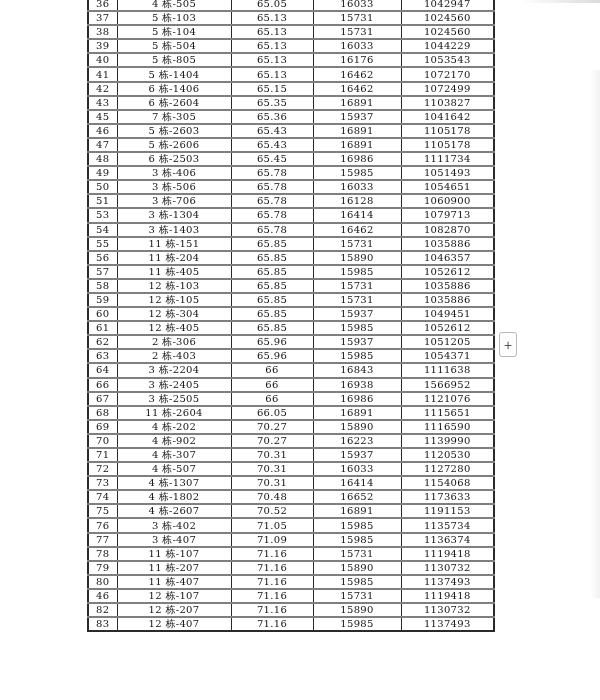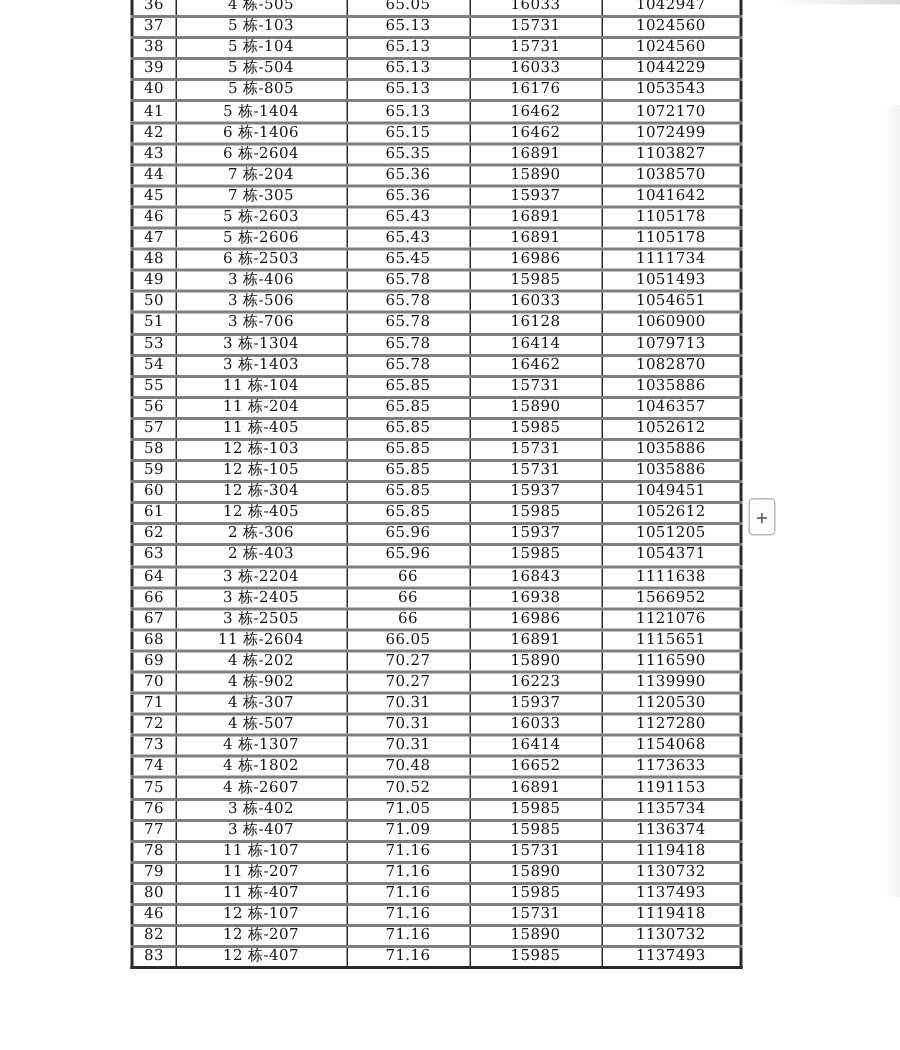--- a/index.html
+++ b/index.html
@@ -152,27 +152,20 @@
   </tr>
 
   <tr>
     <td>43</td>
     <td>6 栋-2604</td>
     <td>65.35</td>
     <td>16891</td>
     <td>1103827</td>
   </tr>
 
-  <tr>
-    <td>44</td>
-    <td>7 栋-204</td>
-    <td>65.36</td>
-    <td>15890</td>
-    <td>1038570</td>
-  </tr>
 
   <tr>
     <td>45</td>
     <td>7 栋-305</td>
     <td>65.36</td>
     <td>15937</td>
     <td>1041642</td>
   </tr>
 
   <tr>
@@ -235,21 +228,21 @@
   <tr>
     <td>54</td>
     <td>3 栋-1403</td>
     <td>65.78</td>
     <td>16462</td>
     <td>1082870</td>
   </tr>
 
   <tr>
     <td>55</td>
-    <td>11 栋-104</td>
+    <td>11 栋-151</td>
     <td>65.85</td>
     <td>15731</td>
     <td>1035886</td>
   </tr>
 
   <tr>
     <td>56</td>
     <td>11 栋-204</td>
     <td>65.85</td>
     <td>15890</td>

